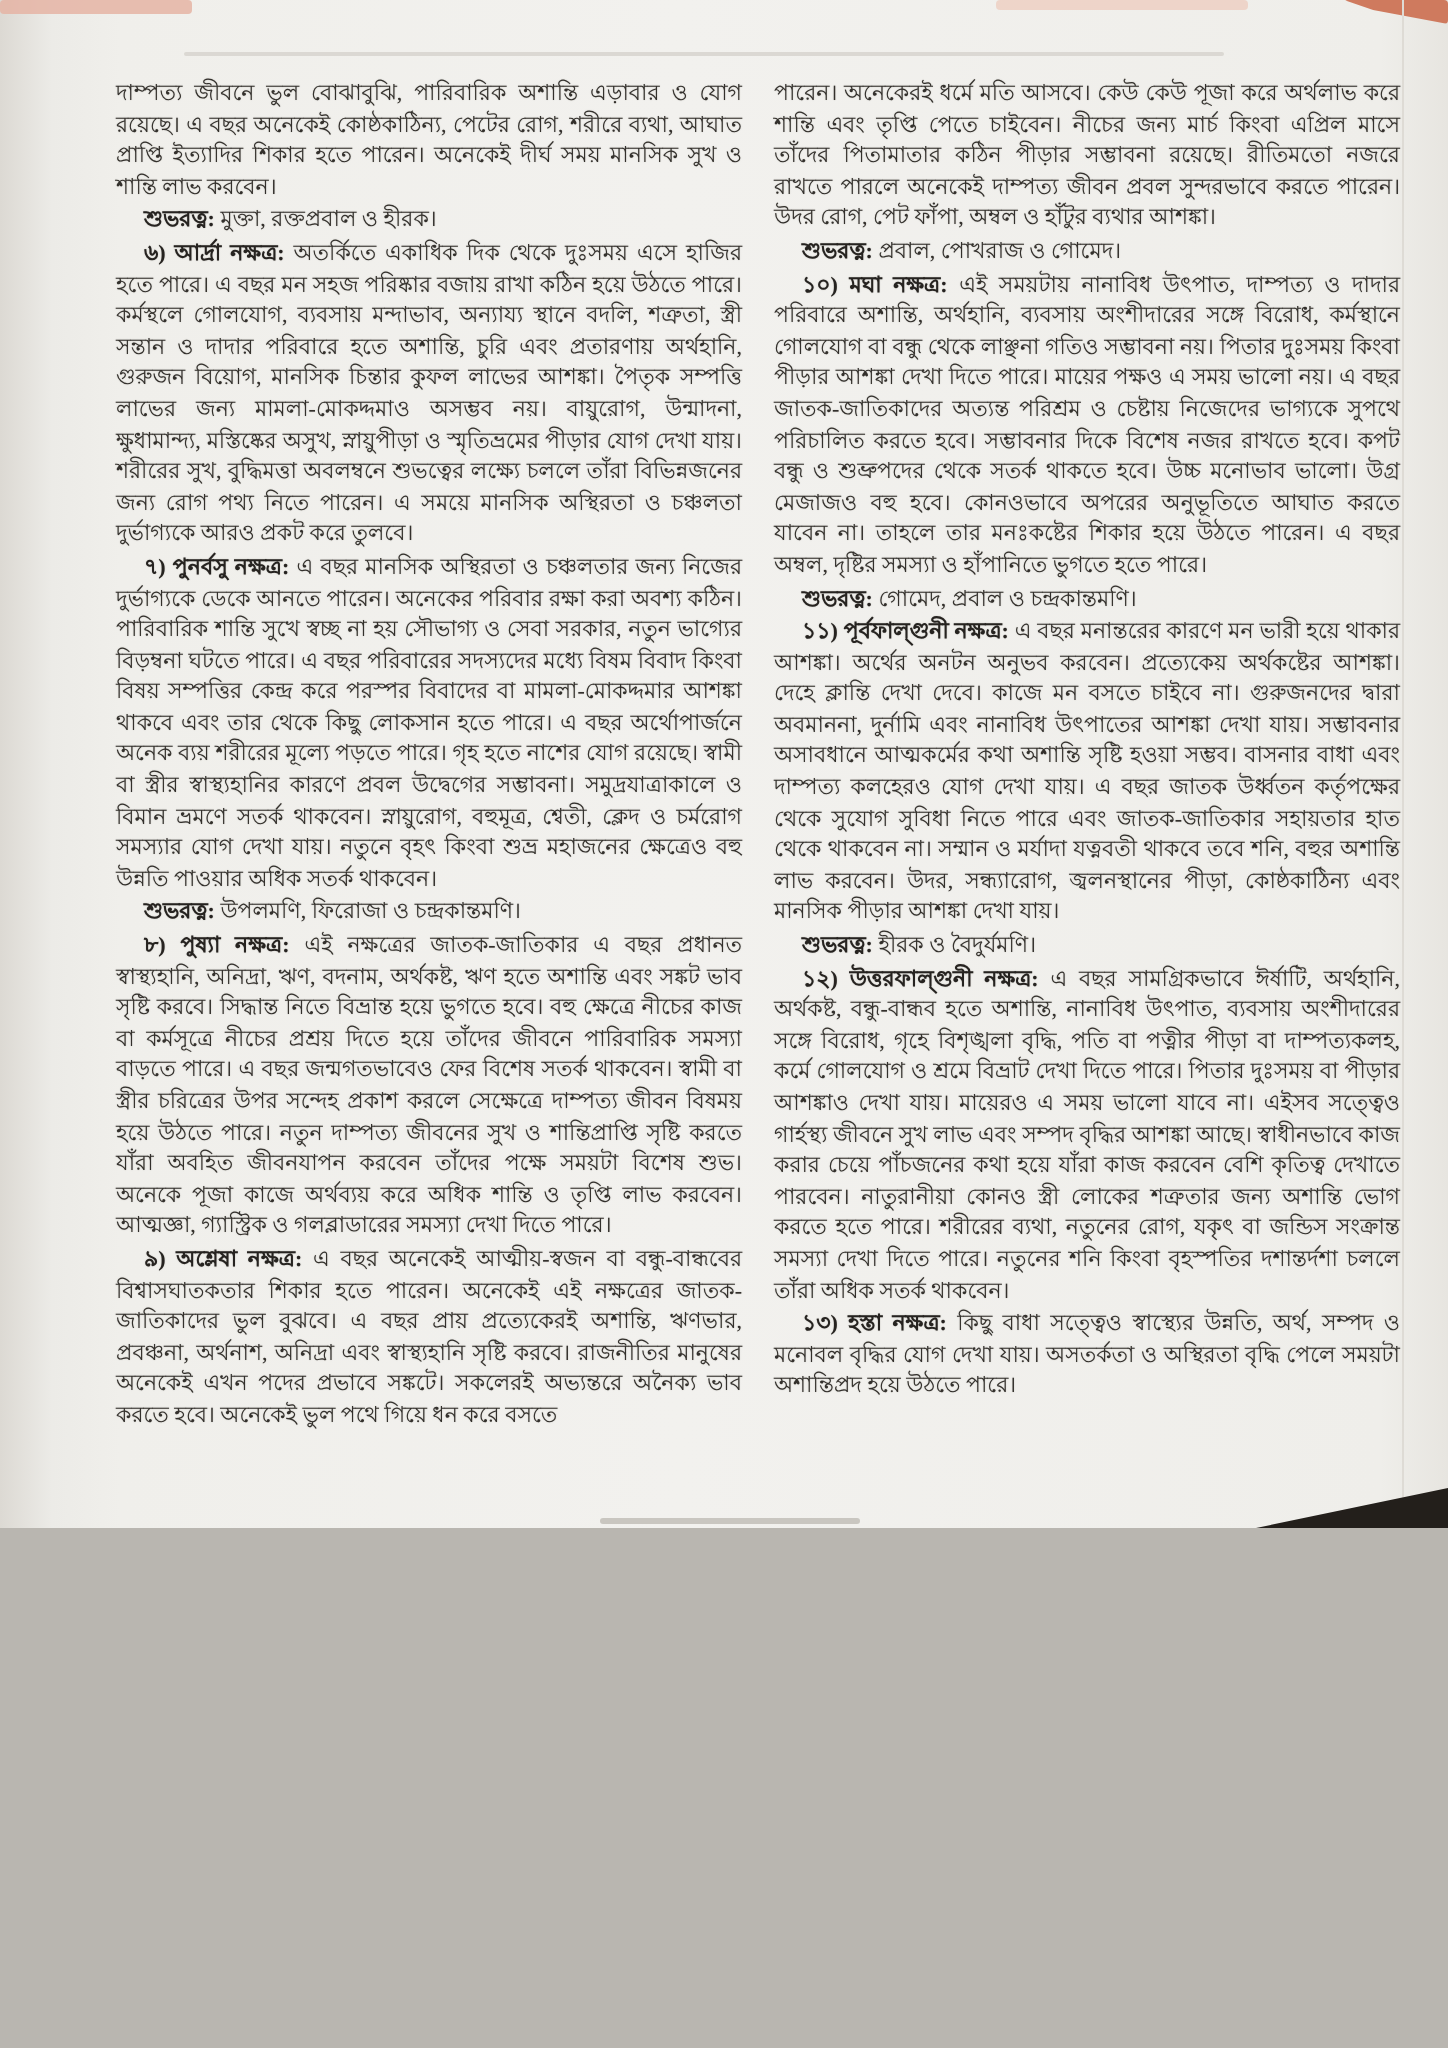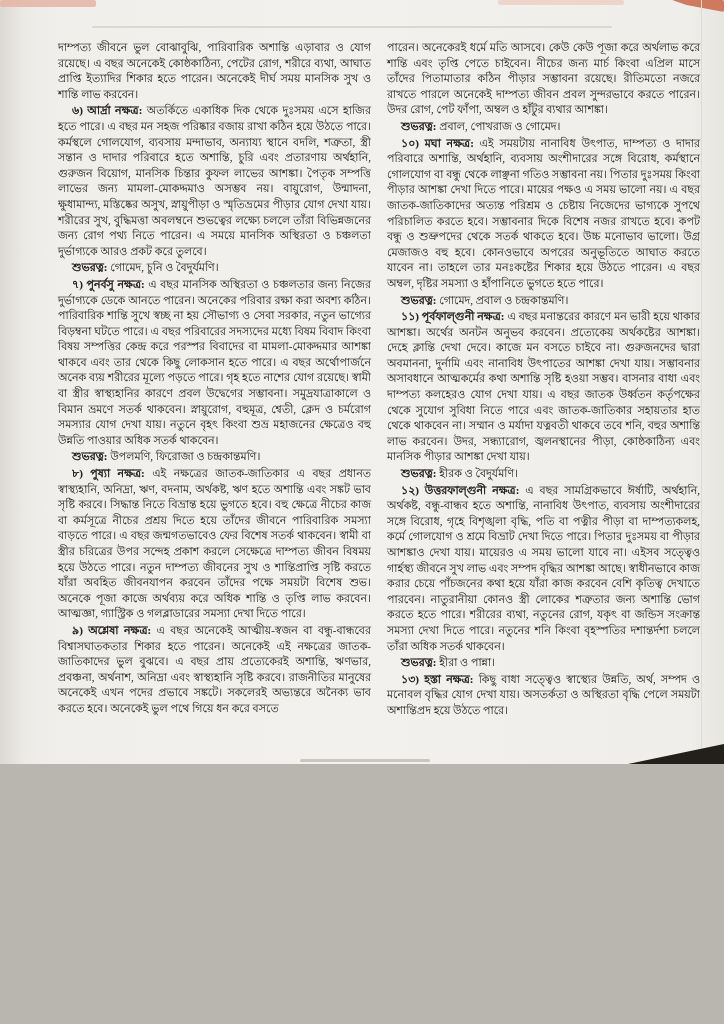--- a/index.html
+++ b/index.html
@@ -54,36 +54,35 @@
   <div class="strip tr"></div>
   <div class="scanline"></div>
   <div class="edge-line"></div>
   <div class="blot-bl"></div>
   <div class="wedge-br"></div>
   <div class="smudge-bm"></div>
 
   <div class="columns">
     <div class="col" id="col-0">
         <p class="para"><span>দাম্পত্য জীবনে ভুল বোঝাবুঝি, পারিবারিক অশান্তি এড়াবার ও যোগ রয়েছে। এ বছর অনেকেই কোষ্ঠকাঠিন্য, পেটের রোগ, শরীরে ব্যথা, আঘাত প্রাপ্তি ইত্যাদির শিকার হতে পারেন। অনেকেই দীর্ঘ সময় মানসিক সুখ ও শান্তি লাভ করবেন।</span></p>
+        <p class="gems"><span class="b">শুভরত্ন:</span> <span>মুক্তা, রক্তপ্রবাল ও হীরক।</span></p>
         <p class="section"><span class="b">৬)</span> <span class="b">আর্দ্রা নক্ষত্র:</span> <span>অতর্কিতে একাধিক দিক থেকে দুঃসময় এসে হাজির হতে পারে। এ বছর মন সহজ পরিষ্কার বজায় রাখা কঠিন হয়ে উঠতে পারে। কর্মস্থলে গোলযোগ, ব্যবসায় মন্দাভাব, অন্যায্য স্থানে বদলি, শত্রুতা, স্ত্রী সন্তান ও দাদার পরিবারে হতে অশান্তি, চুরি এবং প্রতারণায় অর্থহানি, গুরুজন বিয়োগ, মানসিক চিন্তার কুফল লাভের আশঙ্কা। পৈতৃক সম্পত্তি লাভের জন্য মামলা-মোকদ্দমাও অসম্ভব নয়। বায়ুরোগ, উন্মাদনা, ক্ষুধামান্দ্য, মস্তিষ্কের অসুখ, স্নায়ুপীড়া ও স্মৃতিভ্রমের পীড়ার যোগ দেখা যায়। শরীরের সুখ, বুদ্ধিমত্তা অবলম্বনে শুভত্বের লক্ষ্যে চললে তাঁরা বিভিন্নজনের জন্য রোগ পথ্য নিতে পারেন। এ সময়ে মানসিক অস্থিরতা ও চঞ্চলতা দুর্ভাগ্যকে আরও প্রকট করে তুলবে।</span></p>
-        <p class="gems"><span class="b">শুভরত্ন:</span> <span>গোমেদ, চুনি ও বৈদুর্যমণি।</span></p>
         <p class="section"><span class="b">৭)</span> <span class="b">পুনর্বসু নক্ষত্র:</span> <span>এ বছর মানসিক অস্থিরতা ও চঞ্চলতার জন্য নিজের দুর্ভাগ্যকে ডেকে আনতে পারেন। অনেকের পরিবার রক্ষা করা অবশ্য কঠিন। পারিবারিক শান্তি সুখে স্বচ্ছ না হয় সৌভাগ্য ও সেবা সরকার, নতুন ভাগ্যের বিড়ম্বনা ঘটতে পারে। এ বছর পরিবারের সদস্যদের মধ্যে বিষম বিবাদ কিংবা বিষয় সম্পত্তির কেন্দ্র করে পরস্পর বিবাদের বা মামলা-মোকদ্দমার আশঙ্কা থাকবে এবং তার থেকে কিছু লোকসান হতে পারে। এ বছর অর্থোপার্জনে অনেক ব্যয় শরীরের মূল্যে পড়তে পারে। গৃহ হতে নাশের যোগ রয়েছে। স্বামী বা স্ত্রীর স্বাস্থ্যহানির কারণে প্রবল উদ্বেগের সম্ভাবনা। সমুদ্রযাত্রাকালে ও বিমান ভ্রমণে সতর্ক থাকবেন। স্নায়ুরোগ, বহুমূত্র, শ্বেতী, ক্লেদ ও চর্মরোগ সমস্যার যোগ দেখা যায়। নতুনে বৃহৎ কিংবা শুভ্র মহাজনের ক্ষেত্রেও বহু উন্নতি পাওয়ার অধিক সতর্ক থাকবেন।</span></p>
         <p class="gems"><span class="b">শুভরত্ন:</span> <span>উপলমণি, ফিরোজা ও চন্দ্রকান্তমণি।</span></p>
         <p class="section"><span class="b">৮)</span> <span class="b">পুষ্যা নক্ষত্র:</span> <span>এই নক্ষত্রের জাতক-জাতিকার এ বছর প্রধানত স্বাস্থ্যহানি, অনিদ্রা, ঋণ, বদনাম, অর্থকষ্ট, ঋণ হতে অশান্তি এবং সঙ্কট ভাব সৃষ্টি করবে। সিদ্ধান্ত নিতে বিভ্রান্ত হয়ে ভুগতে হবে। বহু ক্ষেত্রে নীচের কাজ বা কর্মসূত্রে নীচের প্রশ্রয় দিতে হয়ে তাঁদের জীবনে পারিবারিক সমস্যা বাড়তে পারে। এ বছর জন্মগতভাবেও ফের বিশেষ সতর্ক থাকবেন। স্বামী বা স্ত্রীর চরিত্রের উপর সন্দেহ প্রকাশ করলে সেক্ষেত্রে দাম্পত্য জীবন বিষময় হয়ে উঠতে পারে। নতুন দাম্পত্য জীবনের সুখ ও শান্তিপ্রাপ্তি সৃষ্টি করতে যাঁরা অবহিত জীবনযাপন করবেন তাঁদের পক্ষে সময়টা বিশেষ শুভ। অনেকে পূজা কাজে অর্থব্যয় করে অধিক শান্তি ও তৃপ্তি লাভ করবেন। আত্মজ্ঞা, গ্যাস্ট্রিক ও গলব্লাডারের সমস্যা দেখা দিতে পারে।</span></p>
         <p class="section"><span class="b">৯)</span> <span class="b">অশ্লেষা নক্ষত্র:</span> <span>এ বছর অনেকেই আত্মীয়-স্বজন বা বন্ধু-বান্ধবের বিশ্বাসঘাতকতার শিকার হতে পারেন। অনেকেই এই নক্ষত্রের জাতক-জাতিকাদের ভুল বুঝবে। এ বছর প্রায় প্রত্যেকেরই অশান্তি, ঋণভার, প্রবঞ্চনা, অর্থনাশ, অনিদ্রা এবং স্বাস্থ্যহানি সৃষ্টি করবে। রাজনীতির মানুষের অনেকেই এখন পদের প্রভাবে সঙ্কটে। সকলেরই অভ্যন্তরে অনৈক্য ভাব করতে হবে। অনেকেই ভুল পথে গিয়ে ধন করে বসতে</span></p>
       </div>
     <div class="col" id="col-1">
         <p class="para"><span>পারেন। অনেকেরই ধর্মে মতি আসবে। কেউ কেউ পূজা করে অর্থলাভ করে শান্তি এবং তৃপ্তি পেতে চাইবেন। নীচের জন্য মার্চ কিংবা এপ্রিল মাসে তাঁদের পিতামাতার কঠিন পীড়ার সম্ভাবনা রয়েছে। রীতিমতো নজরে রাখতে পারলে অনেকেই দাম্পত্য জীবন প্রবল সুন্দরভাবে করতে পারেন। উদর রোগ, পেট ফাঁপা, অম্বল ও হাঁটুর ব্যথার আশঙ্কা।</span></p>
         <p class="gems"><span class="b">শুভরত্ন:</span> <span>প্রবাল, পোখরাজ ও গোমেদ।</span></p>
         <p class="section"><span class="b">১০)</span> <span class="b">মঘা নক্ষত্র:</span> <span>এই সময়টায় নানাবিধ উৎপাত, দাম্পত্য ও দাদার পরিবারে অশান্তি, অর্থহানি, ব্যবসায় অংশীদারের সঙ্গে বিরোধ, কর্মস্থানে গোলযোগ বা বন্ধু থেকে লাঞ্ছনা গতিও সম্ভাবনা নয়। পিতার দুঃসময় কিংবা পীড়ার আশঙ্কা দেখা দিতে পারে। মায়ের পক্ষও এ সময় ভালো নয়। এ বছর জাতক-জাতিকাদের অত্যন্ত পরিশ্রম ও চেষ্টায় নিজেদের ভাগ্যকে সুপথে পরিচালিত করতে হবে। সম্ভাবনার দিকে বিশেষ নজর রাখতে হবে। কপট বন্ধু ও শুভ্রুপদের থেকে সতর্ক থাকতে হবে। উচ্চ মনোভাব ভালো। উগ্র মেজাজও বহু হবে। কোনওভাবে অপরের অনুভূতিতে আঘাত করতে যাবেন না। তাহলে তার মনঃকষ্টের শিকার হয়ে উঠতে পারেন। এ বছর অম্বল, দৃষ্টির সমস্যা ও হাঁপানিতে ভুগতে হতে পারে।</span></p>
         <p class="gems"><span class="b">শুভরত্ন:</span> <span>গোমেদ, প্রবাল ও চন্দ্রকান্তমণি।</span></p>
         <p class="section"><span class="b">১১)</span> <span class="b">পূর্বফাল্গুনী নক্ষত্র:</span> <span>এ বছর মনান্তরের কারণে মন ভারী হয়ে থাকার আশঙ্কা। অর্থের অনটন অনুভব করবেন। প্রত্যেকেয় অর্থকষ্টের আশঙ্কা। দেহে ক্লান্তি দেখা দেবে। কাজে মন বসতে চাইবে না। গুরুজনদের দ্বারা অবমাননা, দুর্নামি এবং নানাবিধ উৎপাতের আশঙ্কা দেখা যায়। সম্ভাবনার অসাবধানে আত্মকর্মের কথা অশান্তি সৃষ্টি হওয়া সম্ভব। বাসনার বাধা এবং দাম্পত্য কলহেরও যোগ দেখা যায়। এ বছর জাতক উর্ধ্বতন কর্তৃপক্ষের থেকে সুযোগ সুবিধা নিতে পারে এবং জাতক-জাতিকার সহায়তার হাত থেকে থাকবেন না। সম্মান ও মর্যাদা যত্নবতী থাকবে তবে শনি, বহুর অশান্তি লাভ করবেন। উদর, সন্ধ্যারোগ, জ্বলনস্থানের পীড়া, কোষ্ঠকাঠিন্য এবং মানসিক পীড়ার আশঙ্কা দেখা যায়।</span></p>
         <p class="gems"><span class="b">শুভরত্ন:</span> <span>হীরক ও বৈদুর্যমণি।</span></p>
         <p class="section"><span class="b">১২)</span> <span class="b">উত্তরফাল্গুনী নক্ষত্র:</span> <span>এ বছর সামগ্রিকভাবে ঈর্ষাটি, অর্থহানি, অর্থকষ্ট, বন্ধু-বান্ধব হতে অশান্তি, নানাবিধ উৎপাত, ব্যবসায় অংশীদারের সঙ্গে বিরোধ, গৃহে বিশৃঙ্খলা বৃদ্ধি, পতি বা পত্নীর পীড়া বা দাম্পত্যকলহ, কর্মে গোলযোগ ও শ্রমে বিভ্রাট দেখা দিতে পারে। পিতার দুঃসময় বা পীড়ার আশঙ্কাও দেখা যায়। মায়েরও এ সময় ভালো যাবে না। এইসব সত্ত্বেও গার্হস্থ্য জীবনে সুখ লাভ এবং সম্পদ বৃদ্ধির আশঙ্কা আছে। স্বাধীনভাবে কাজ করার চেয়ে পাঁচজনের কথা হয়ে যাঁরা কাজ করবেন বেশি কৃতিত্ব দেখাতে পারবেন। নাতুরানীয়া কোনও স্ত্রী লোকের শত্রুতার জন্য অশান্তি ভোগ করতে হতে পারে। শরীরের ব্যথা, নতুনের রোগ, যকৃৎ বা জন্ডিস সংক্রান্ত সমস্যা দেখা দিতে পারে। নতুনের শনি কিংবা বৃহস্পতির দশান্তর্দশা চললে তাঁরা অধিক সতর্ক থাকবেন।</span></p>
-        <p class="gems"><span class="b">শুভরত্ন:</span> <span>হীরা ও পান্না।</span></p>
         <p class="section"><span class="b">১৩)</span> <span class="b">হস্তা নক্ষত্র:</span> <span>কিছু বাধা সত্ত্বেও স্বাস্থ্যের উন্নতি, অর্থ, সম্পদ ও মনোবল বৃদ্ধির যোগ দেখা যায়। অসতর্কতা ও অস্থিরতা বৃদ্ধি পেলে সময়টা অশান্তিপ্রদ হয়ে উঠতে পারে।</span></p>
       </div>
   </div>
 
   <div class="footer">
     <div class="pagenum">
       <span>২৬</span>
     </div>
     <span class="mag">সাপ্তাহিক বর্তমান</span>
     <span class="sep"></span>

